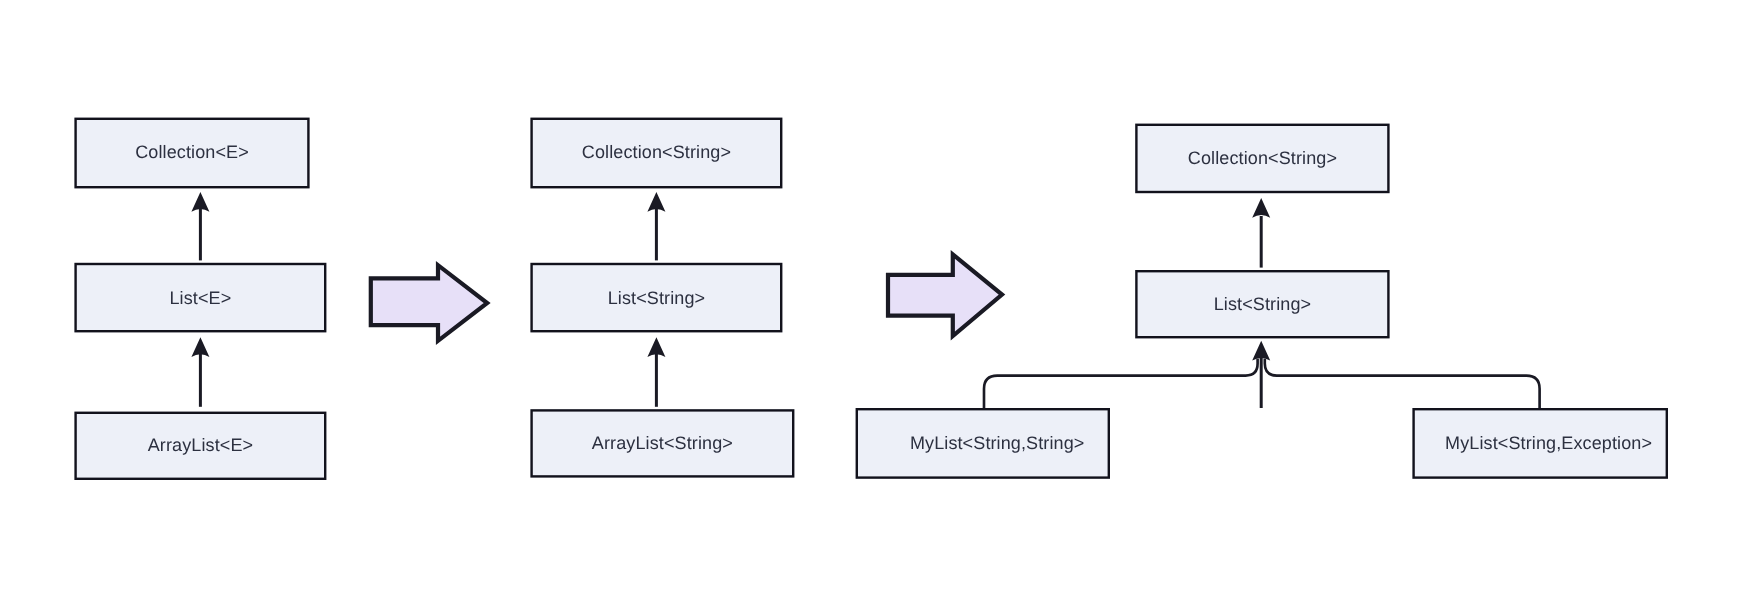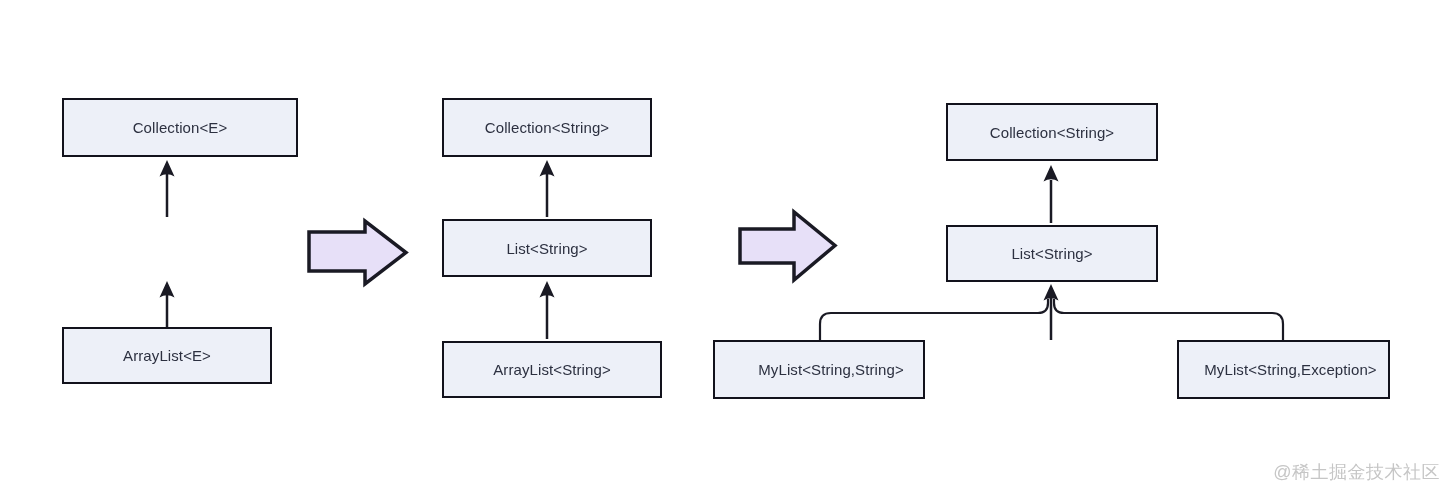--- a/index.html
+++ b/index.html
@@ -83,27 +83,27 @@
     </g>
 
     <g>
       <path d="M820 340 L820 324 Q820 313 831 313 L1038 313 Q1048 313 1048 303 L1048 299" fill="none" stroke="var(--line)" stroke-width="2.2"></path>
       <path d="M1283 340 L1283 324 Q1283 313 1272 313 L1064 313 Q1054 313 1054 303 L1054 299" fill="none" stroke="var(--line)" stroke-width="2.2"></path>
       <line x1="1051" y1="340" x2="1051" y2="298" stroke="var(--line)" stroke-width="2.5"></line>
       <path d="M1051 284 L1043.5 300.5 Q1051 296 1058.5 300.5 Z" fill="var(--line)"></path>
     </g>
   </svg>
 
-  <div class="box" style="left:62px; top:98px; width:236px; height:59px;">Collection&lt;E&gt;</div>
-  <div class="box" style="left:62px; top:327px; width:210px; height:57px;text-align:right;">ArrayList&lt;E&gt;</div>
+  <div class="box" style="left:62px; top:98px; width:196px; height:59px;">Collection&lt;E&gt;</div>
+  <div class="box" style="left:62px; top:219px; width:210px; height:58px;">List&lt;E&gt;</div>
+  <div class="box" style="left:62px; top:343px; width:210px; height:57px;text-align:right;">ArrayList&lt;E&gt;</div>
 
   <div class="box" style="left:442px; top:98px; width:210px; height:59px;">Collection&lt;String&gt;</div>
   <div class="box" style="left:442px; top:219px; width:210px; height:58px;">List&lt;String&gt;</div>
   <div class="box" style="left:442px; top:341px; width:220px; height:57px;">ArrayList&lt;String&gt;</div>
 
   <div class="box" style="left:946px; top:103px; width:212px; height:58px;">Collection&lt;String&gt;</div>
   <div class="box" style="left:946px; top:225px; width:212px; height:57px;">List&lt;String&gt;</div>
   <div class="box" style="left:713px; top:340px; width:212px; height:59px;padding-left:24px;">MyList&lt;String,String&gt;</div>
   <div class="box" style="left:1177px; top:340px; width:213px; height:59px;padding-left:14px;">MyList&lt;String,Exception&gt;</div>
 
-  <div class="watermark">@稀土掘金技术社区</div>
 
 </div>
 
 </body></html>

